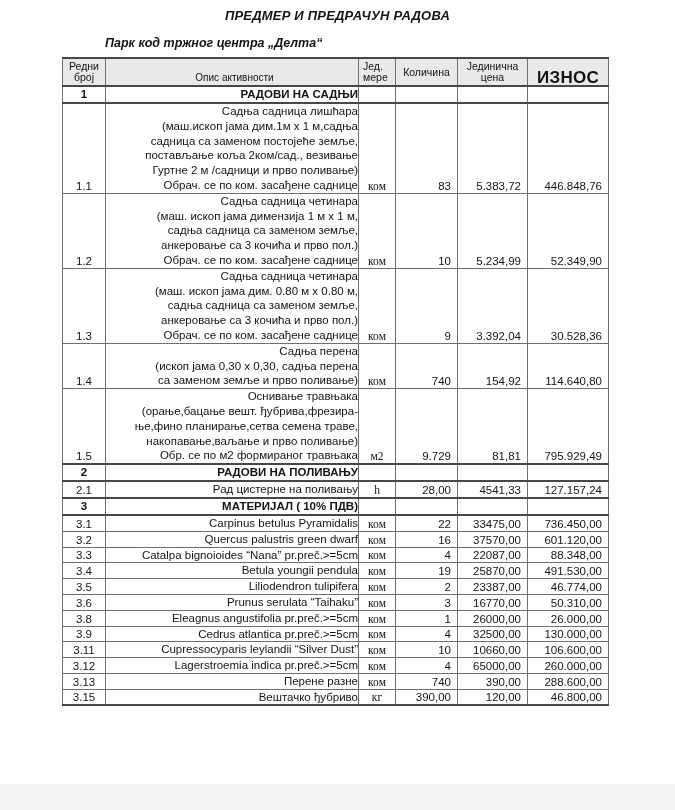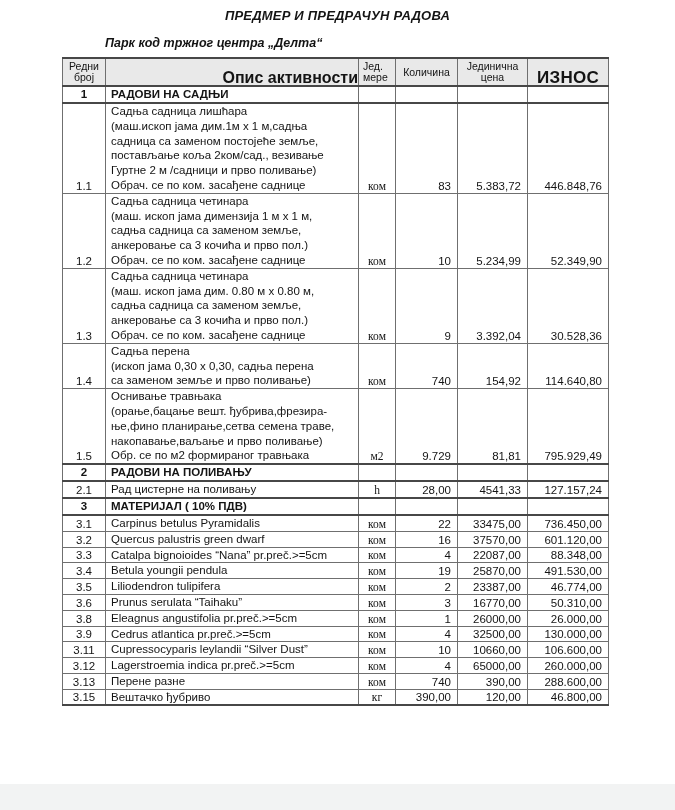--- a/index.html
+++ b/index.html
@@ -36,34 +36,34 @@
     vertical-align:bottom; overflow:hidden; white-space:nowrap;
   }
 
   thead th {
     background:#e9e9e9; font-weight:normal;
     font-size:10.5px; line-height:11px;
     text-align:center; padding:2px 0;
     border-top:2px solid #474747; border-bottom:2px solid #474747;margin-top:36px;
   }
   th.c-desc {
-    text-align:right; padding-left:5px;
-    font-weight:bold; font-size:16px; vertical-align:bottom; padding-bottom:2px;
+    text-align:center; padding-left:5px;
+    font-weight:normal; font-size:10px; vertical-align:bottom; padding-bottom:2px;
   }
   th.c-unit { text-align:left; padding-left:4px; }
   th.c-qty  { vertical-align:middle; }
   th.c-amount {
     font-weight:bold; font-size:17px;
     vertical-align:bottom; padding-bottom:2px; letter-spacing:.3px;
   }
 
   td { line-height:14px; }
   td.c-num  { text-align:center; }
   td.c-desc { padding-left:5px; }
-  .desc-line { line-height:14.8px; }
+  .desc-line { line-height:14.8px;text-align:right; }
   td.c-unit { text-align:center;font-family:Liberation Serif, serif; }
   td.c-qty, td.c-price, td.c-amount { text-align:right; padding-right:6px; }
 
   tr.section td {
     font-weight:bold; line-height:15px;
     border-top:2px solid #474747; border-bottom:2px solid #474747;
   }
   tbody tr:last-child td { border-bottom:2px solid #474747; }
 
   .page-bottom-strip {

